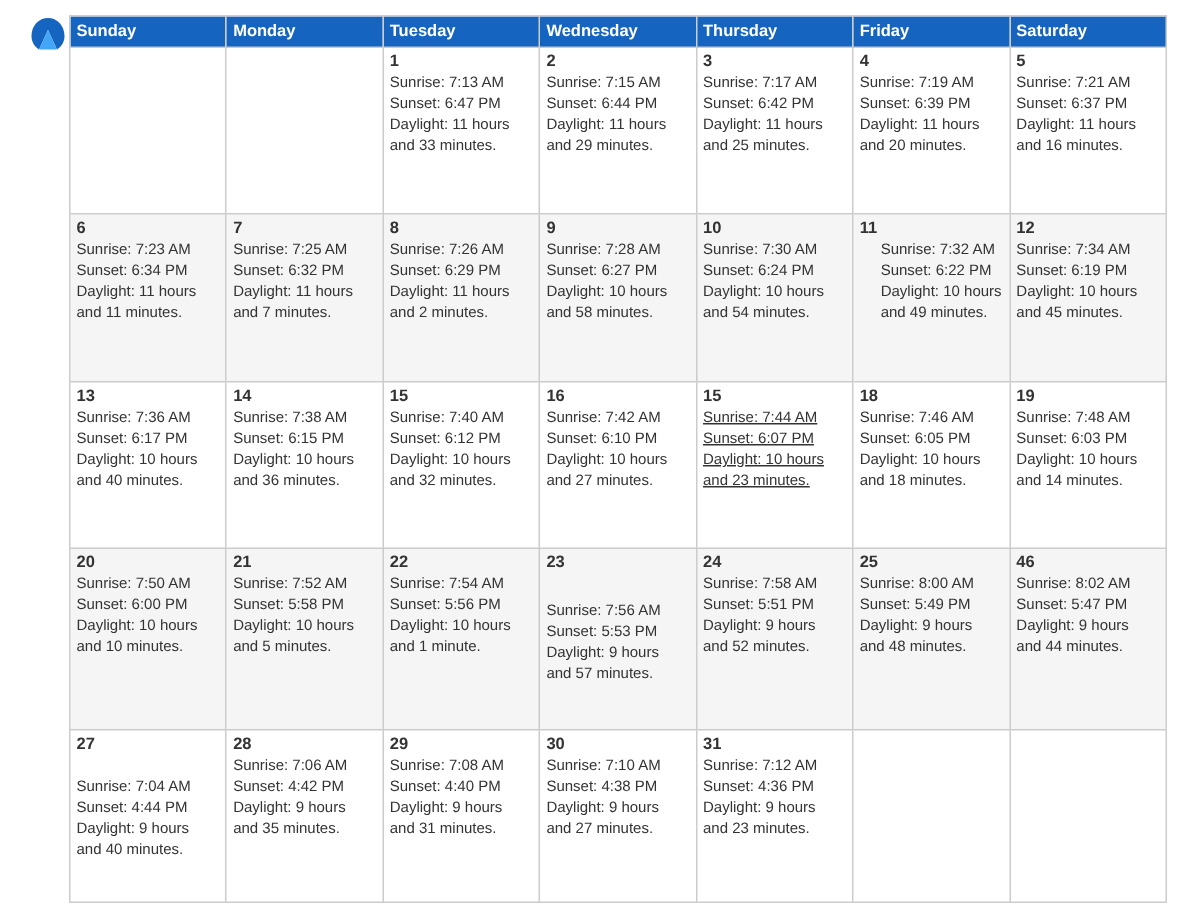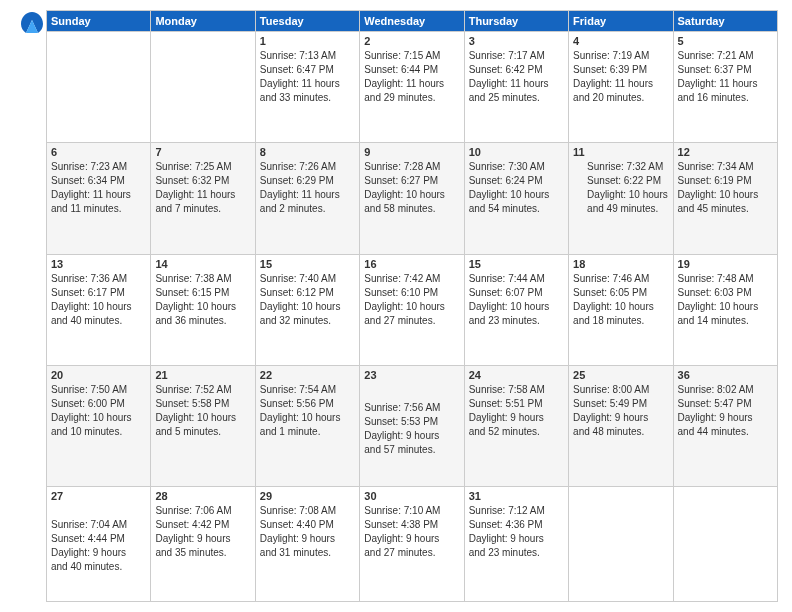--- a/index.html
+++ b/index.html
@@ -251,21 +251,21 @@
           </td>
           <td>
             <span class="day-num">16</span>
             <div class="day-info" style="white-space: pre-line;">Sunrise: 7:42 AM
 Sunset: 6:10 PM
 Daylight: 10 hours
 and 27 minutes.</div>
           </td>
           <td>
             <span class="day-num">15</span>
-            <div class="day-info" style="white-space: pre-line;">Sunrise: 7:44 AM
+            <div class="day-info" style="white-space: pre-line; text-decoration: underline;">Sunrise: 7:44 AM
 Sunset: 6:07 PM
 Daylight: 10 hours
 and 23 minutes.</div>
           </td>
           <td>
             <span class="day-num">18</span>
             <div class="day-info" style="white-space: pre-line;">Sunrise: 7:46 AM
 Sunset: 6:05 PM
 Daylight: 10 hours
 and 18 minutes.</div>
@@ -315,21 +315,21 @@
 and 52 minutes.</div>
           </td>
           <td>
             <span class="day-num">25</span>
             <div class="day-info" style="white-space: pre-line;">Sunrise: 8:00 AM
 Sunset: 5:49 PM
 Daylight: 9 hours
 and 48 minutes.</div>
           </td>
           <td>
-            <span class="day-num">36</span>
+            <span class="day-num">46</span>
             <div class="day-info" style="white-space: pre-line;">Sunrise: 8:02 AM
 Sunset: 5:47 PM
 Daylight: 9 hours
 and 44 minutes.</div>
           </td>
         </tr>
         <tr>
           <td>
             <span class="day-num">27</span>
             <div class="day-info" style="white-space: pre-line; margin-top: 16px;">Sunrise: 7:04 AM

